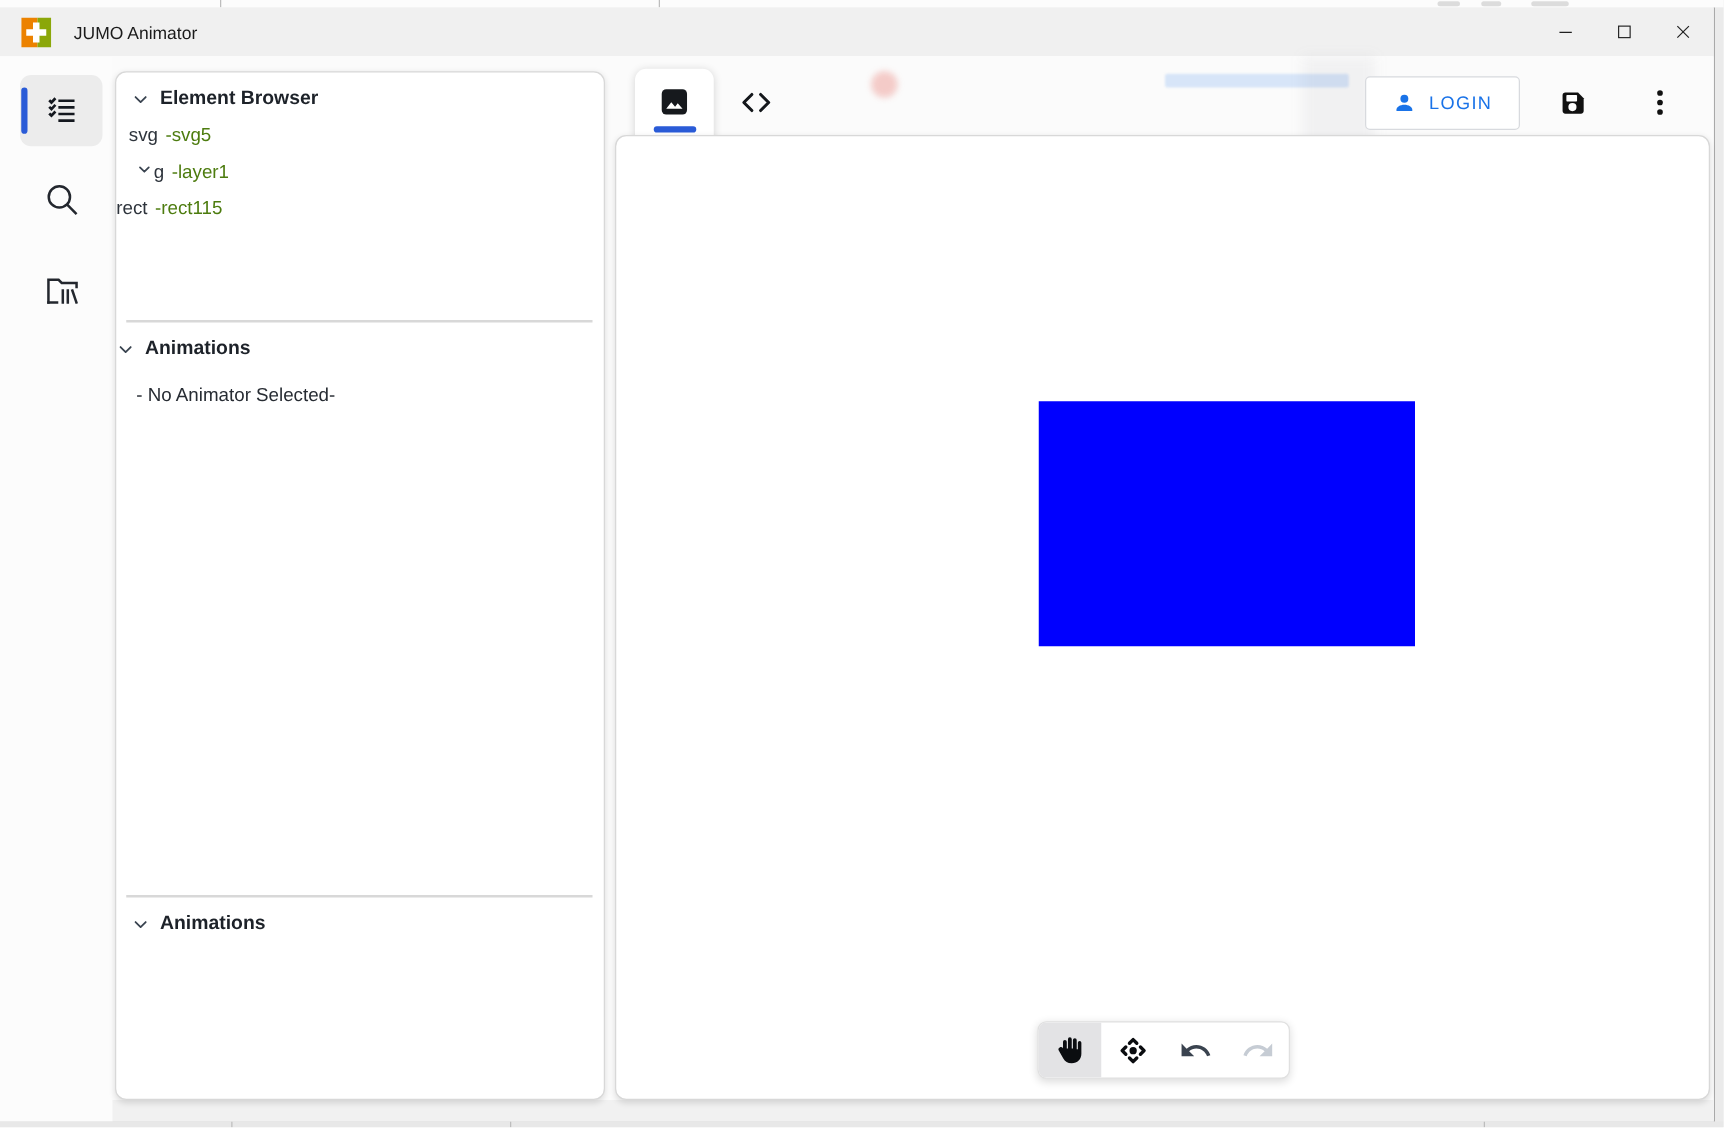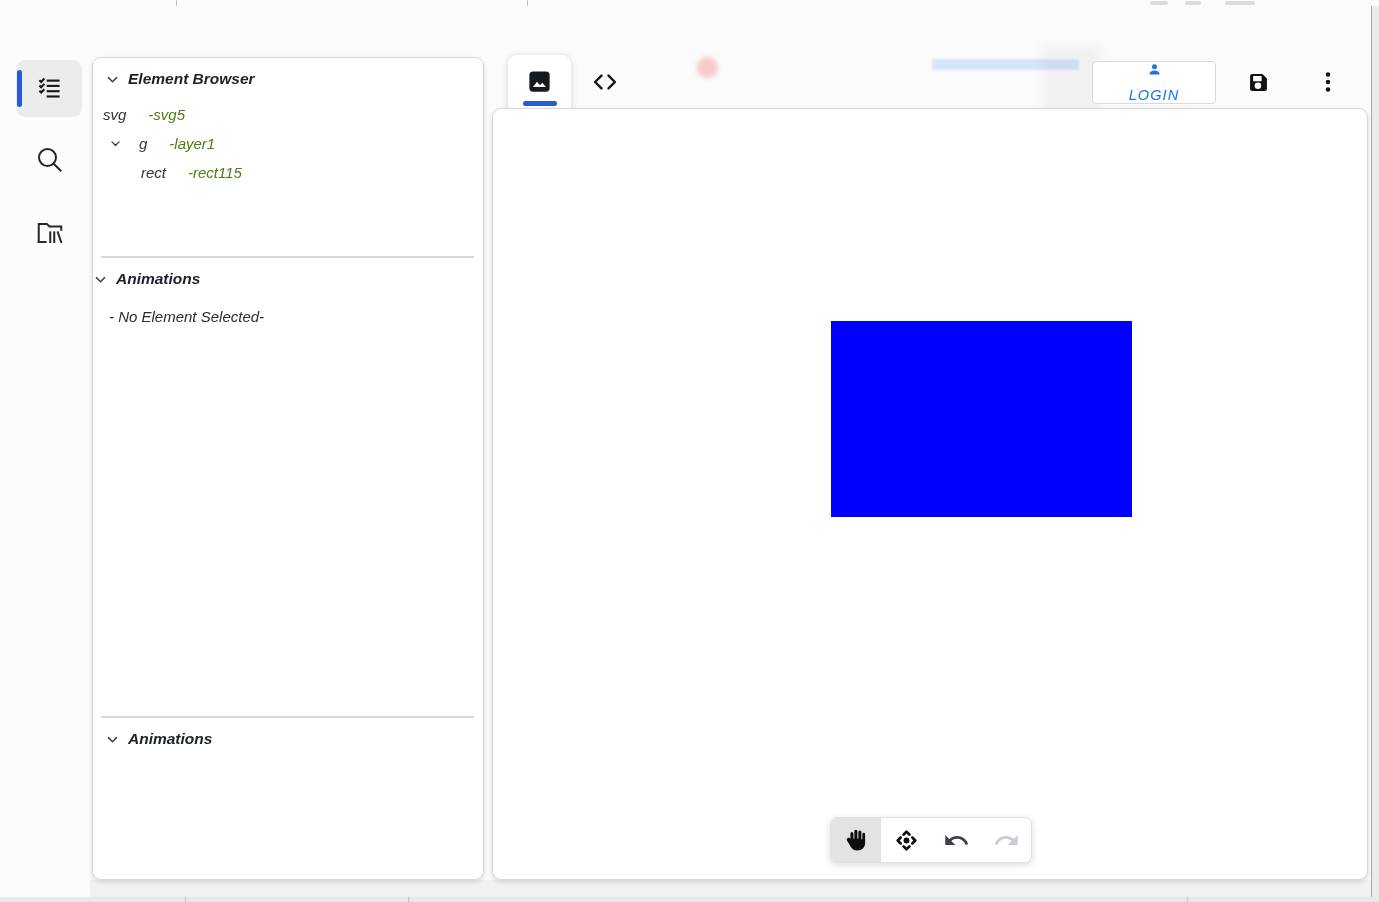--- a/index.html
+++ b/index.html
@@ -17,21 +17,21 @@
   
   .window { position:absolute; left:0; top:6px; width:1372px; height:891px; background:#fbfbfb;
             border-right:1px solid #a9a9a9; border-bottom:1px solid #a9a9a9; }
   .titlebar { position:absolute; left:0; top:0; width:100%; height:39px; background:#f0f0f0;
               display:flex; align-items:center; }
   .app-icon { width:24px; height:24px; margin-left:17px; flex:0 0 auto; }
   .title-text { margin-left:18px; font-size:14px; color:#1b1b1b; }
   .win-controls { position:absolute; right:1px; top:0; height:39px; display:flex; }
   .win-btn { width:47px; height:39px; display:flex; align-items:center; justify-content:center; cursor:default; }
 
-  .content { position:absolute; left:0; top:39px; width:1371px; height:852px; background:#fbfbfb;font-style:italic; }
+  .content { position:absolute; left:0; top:39px; width:1371px; height:852px; background:#fbfbfb; }
   .content-bottom { position:absolute; left:0; bottom:0; width:100%; height:17px; background:#f1f1f1; z-index:0; }
 
   
   .rail { position:absolute; left:0; top:0; width:90px; height:100%; background:#fcfcfc; z-index:2; }
   .rail-btn { position:absolute; display:flex; align-items:center; justify-content:center; cursor:pointer; }
   .rail-btn.selected { left:16px; top:15px; width:66px; height:57px; background:#ececec; border-radius:9px; }
   .rail-bar { position:absolute; left:1px; top:10px; width:5px; height:37px; border-radius:3px; background:#2a5bd7; }
   .rail-btn.search { left:31px; top:96px; width:38px; height:38px; }
   .rail-btn.library { left:31px; top:168px; width:38px; height:38px; }
 
@@ -44,24 +44,24 @@
   .section-header { position:absolute; display:flex; align-items:center; gap:8px;
                     font-size:15.5px; font-weight:700; color:#1d2229; cursor:pointer; }
   .sh1 { left:12px; top:12px; }
   .sh2 { left:0; top:212px; }
   .sh3 { left:12px; top:672px; }
   .divider { position:absolute; left:8px; right:9px; height:2px; background:#d8d8d8; }
   .dv1 { top:198px; }
   .dv2 { top:658px; }
 
   .tree { position:absolute; left:0; top:42px; width:100%; font-size:15px; }
-  .tree-row { display:flex; align-items:center; height:29px; cursor:pointer;gap:16px; }
+  .tree-row { display:flex; align-items:flex-start; height:29px; cursor:pointer; }
   .tr1 { padding-left:10px; }
   .tr2 { padding-left:16px; }
-  .tr3 { padding-left:48px; }
+  .tr3 { }
   .tree-tag { color:#2e343c; }
   .tree-id { color:#4d7c0f; margin-left:6px; }
   .tree-chev { display:flex; margin-right:1px; }
 
   .empty-text { position:absolute; left:16px; top:250px; font-size:15px; color:#272c33; }
 
   
   .tab-image { position:absolute; left:508px; top:10px; width:63px; height:57px; background:#fff;
                border-radius:9px 9px 0 0; box-shadow:0 1px 7px rgba(0,0,0,0.16); z-index:2;
                display:flex; align-items:flex-start; justify-content:center; padding-top:13px; cursor:pointer; }
@@ -73,21 +73,21 @@
   .artifact { position:absolute; z-index:1; pointer-events:none; }
   .artifact-red { left:697px; top:12px; width:21px; height:21px; border-radius:50%;
                   background:rgba(229,92,84,0.30); filter:blur(2.5px); }
   .artifact-blue { left:932px; top:14px; width:147px; height:11px; background:#d7e5f8;
                    border-radius:2px; filter:blur(0.8px); }
   .artifact-gray { left:1042px; top:0; width:58px; height:92px; background:rgba(120,120,130,0.07);
                    filter:blur(5px); }
 
   .login-btn { position:absolute; left:1092px; top:16px; width:124px; height:43px; z-index:2;
                border:1px solid #d8dade; border-radius:4px; background:#fff; cursor:pointer;
-               display:flex; align-items:center; gap:10px;flex-direction:column; }
+               display:flex; align-items:center; justify-content:center; gap:10px; }
   .login-label { font-size:14.5px; letter-spacing:1.1px; color:#1a73e8; font-weight:500; }
   .icon-btn { position:absolute; z-index:2; display:flex; align-items:center; justify-content:center; cursor:pointer; }
   .save-btn { left:1240px; top:19px; width:36px; height:36px; }
   .kebab-btn { left:1310px; top:19px; width:36px; height:36px; }
 
   
   .canvas-rect { position:absolute; left:338px; top:212px; width:301px; height:196px; background:#0000ff; }
 
   .canvas-toolbar { position:absolute; left:337px; top:708px; width:202px; height:46px; background:#fff;
                     border:1px solid #e0e0e0; border-radius:7px; box-shadow:0 2px 7px rgba(0,0,0,0.14);
@@ -109,20 +109,47 @@
   </div>
   <div class="page-right"></div>
   <div class="page-bottom">
     <div class="btick" style="left:185px"></div>
     <div class="btick" style="left:408px"></div>
     <div class="btick" style="left:1187px"></div>
   </div>
 
   <div class="window">
 
+    <div class="titlebar">
+      <svg class="app-icon" viewBox="0 0 24 24">
+        <rect x="0" y="0" width="13" height="24" fill="#ec8200"></rect>
+        <rect x="13" y="0" width="11" height="24" fill="#8ba709"></rect>
+        <rect x="9.4" y="4" width="5.2" height="16" fill="#ffffff"></rect>
+        <rect x="4" y="9.4" width="16" height="5.2" fill="#ffffff"></rect>
+      </svg>
+      <span class="title-text">JUMO Animator</span>
+      <div class="win-controls">
+        <div class="win-btn">
+          <svg width="17" height="17" viewBox="0 0 24 24">
+            <line x1="5" y1="12.5" x2="19" y2="12.5" stroke="#1f1f1f" stroke-width="1.3"></line>
+          </svg>
+        </div>
+        <div class="win-btn">
+          <svg width="17" height="17" viewBox="0 0 24 24">
+            <rect x="5.5" y="5.5" width="13" height="13" fill="none" stroke="#1f1f1f" stroke-width="1.3"></rect>
+          </svg>
+        </div>
+        <div class="win-btn">
+          <svg width="17" height="17" viewBox="0 0 24 24">
+            <line x1="5.5" y1="5.5" x2="18.5" y2="18.5" stroke="#1f1f1f" stroke-width="1.3"></line>
+            <line x1="18.5" y1="5.5" x2="5.5" y2="18.5" stroke="#1f1f1f" stroke-width="1.3"></line>
+          </svg>
+        </div>
+      </div>
+    </div>
 
     <div class="content">
       <div class="content-bottom"></div>
 
       <div class="rail">
         <div class="rail-btn selected">
           <div class="rail-bar"></div>
           <svg width="27" height="27" viewBox="0 0 24 24">
             <g stroke="#14181f" stroke-width="1.9" fill="none">
               <line x1="9.5" y1="5" x2="21" y2="5"></line>
@@ -187,21 +214,21 @@
 
         <div class="divider dv1"></div>
 
         <div class="section-header sh2">
           <svg width="15" height="15" viewBox="0 0 24 24">
             <polyline points="5.5,9 12,15.5 18.5,9" fill="none" stroke="#3a4450" stroke-width="2.3" stroke-linecap="round" stroke-linejoin="round"></polyline>
           </svg>
           <span>Animations</span>
         </div>
 
-        <div class="empty-text">- No Element Selected-</div>
+        <div class="empty-text">- No Animator Selected-</div>
 
         <div class="divider dv2"></div>
 
         <div class="section-header sh3">
           <svg width="15" height="15" viewBox="0 0 24 24">
             <polyline points="5.5,9 12,15.5 18.5,9" fill="none" stroke="#3a4450" stroke-width="2.3" stroke-linecap="round" stroke-linejoin="round"></polyline>
           </svg>
           <span>Animations</span>
         </div>
       </div>

